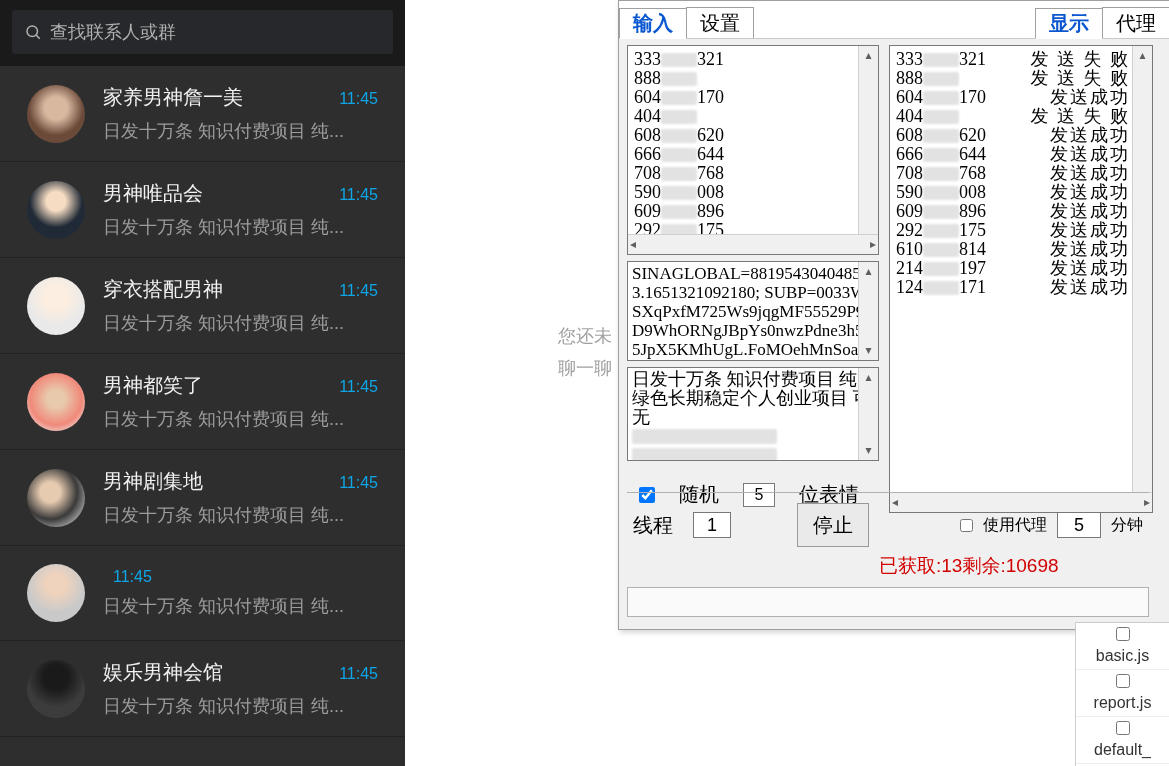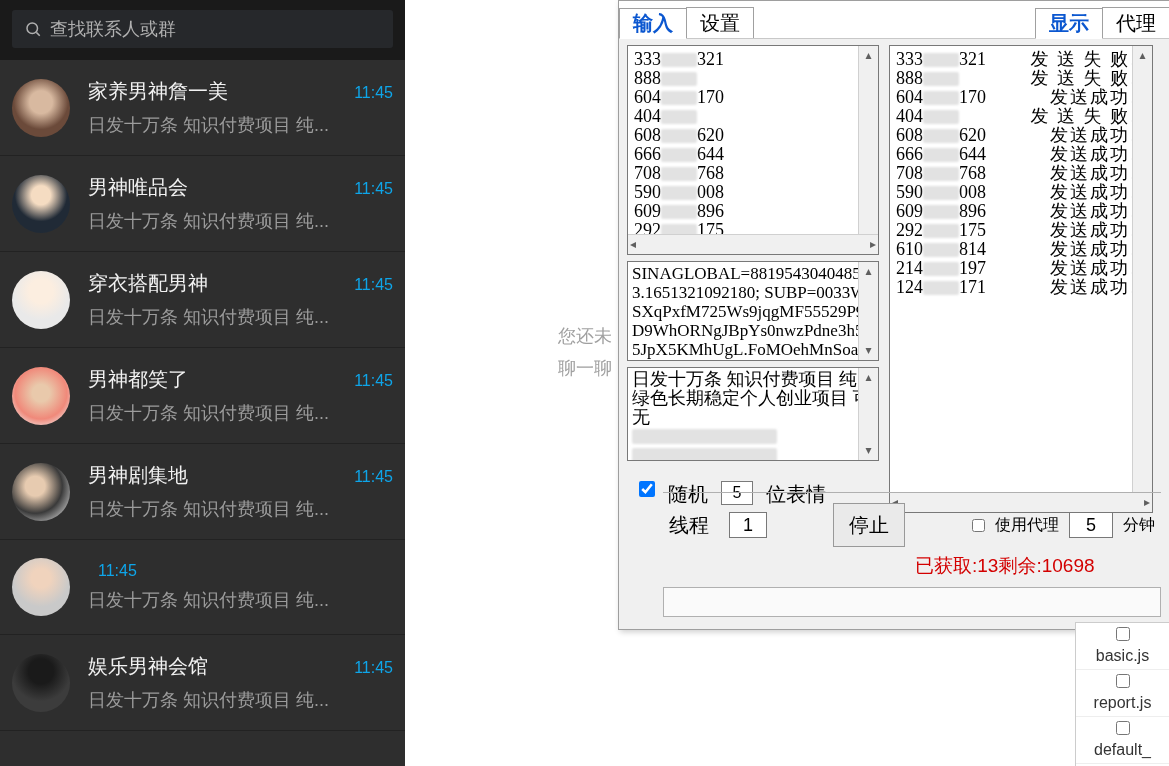--- a/index.html
+++ b/index.html
@@ -24,21 +24,21 @@
       height: 766px;
       background: #2e2e2e;
       overflow: hidden;
     }
     .search-wrap {
       background: #1a1a1a;
       padding: 10px 12px 12px 12px;
     }
     .search {
       width: 100%;
-      height: 38px;
+      height: 44px;
       background: #26282b;
       border: none;
       border-radius: 3px;
       color: #b0b0b0;
       font-size: 18px;
       padding: 0 12px;
       display: flex;
       align-items: center;
       gap: 8px;
     }
@@ -58,21 +58,21 @@
       height: 18px;
       display: block;
     }
     .contact-list {
       width: 100%;
     }
     .contact {
       display: flex;
       align-items: center;
       gap: 18px;
-      padding: 18px 12px;
+      padding: 18px 27px;
       border-bottom: 1px solid #222;
     }
     .avatar {
       width: 58px;
       height: 58px;
       border-radius: 50%;
       flex-shrink: 0;
       background: #555;
       position: relative;
       overflow: hidden;
@@ -272,42 +272,42 @@
     }
     .p-msg {
       height: 94px;
     }
     .p-msg .content {
       padding: 2px 4px;
       line-height: 19px;
     }
     .checkrow {
       display: flex;
-      gap: 13px;
+      align-items: center;
+      gap: 24px;
       font-size: 20px;
       padding: 14px 10px 0 12px;
     }
     .checkrow input[type=checkbox] {
       width: 16px;
       height: 16px;
     }
     .num-small {
       width: 32px;
       height: 24px;
       border: 1px solid #7a7a7a;
       text-align: center;
       font-size: 16px;
     }
 
     .toolfoot {
       position: absolute;
       left: 8px;
-      right: 8px;
+      right: 20px;
       bottom: 12px;
-      margin-left: 36px;
     }
     .foot-upper {
       display: flex;
       align-items: center;
       gap: 20px;
       border-top: 1px solid #b0b0b0;
       padding: 10px 6px 2px 6px;
     }
     .foot-label { font-size: 20px; }
     .thread-in {

